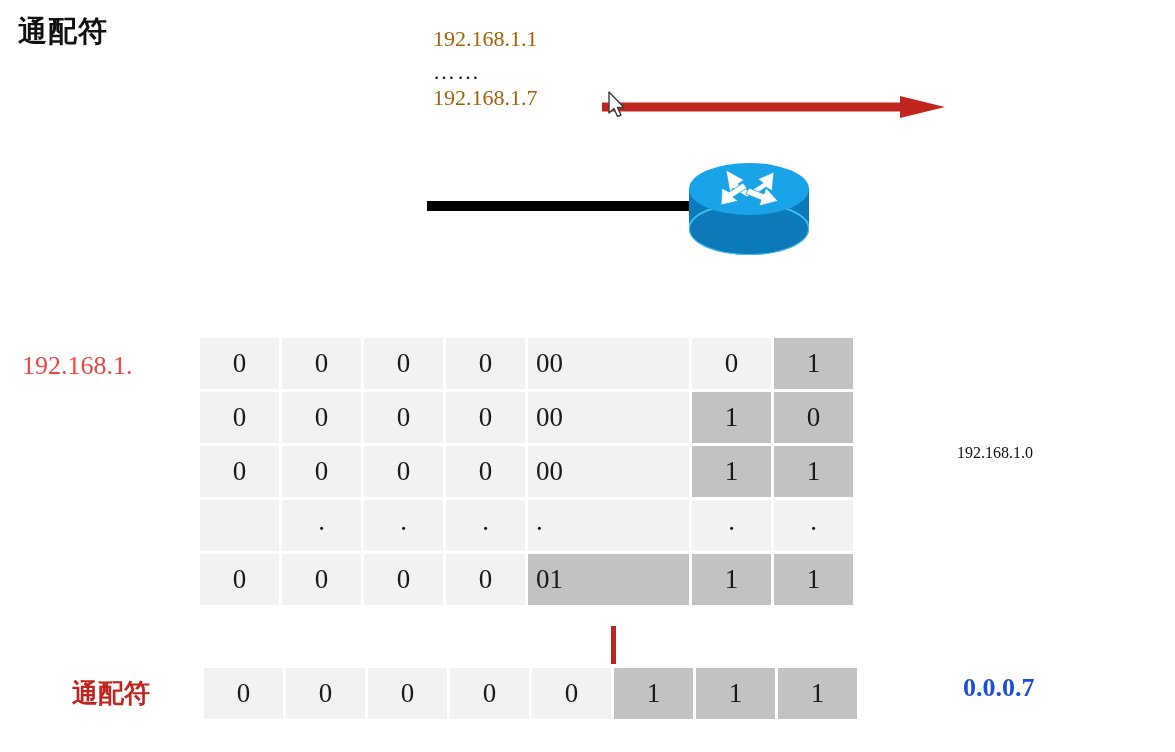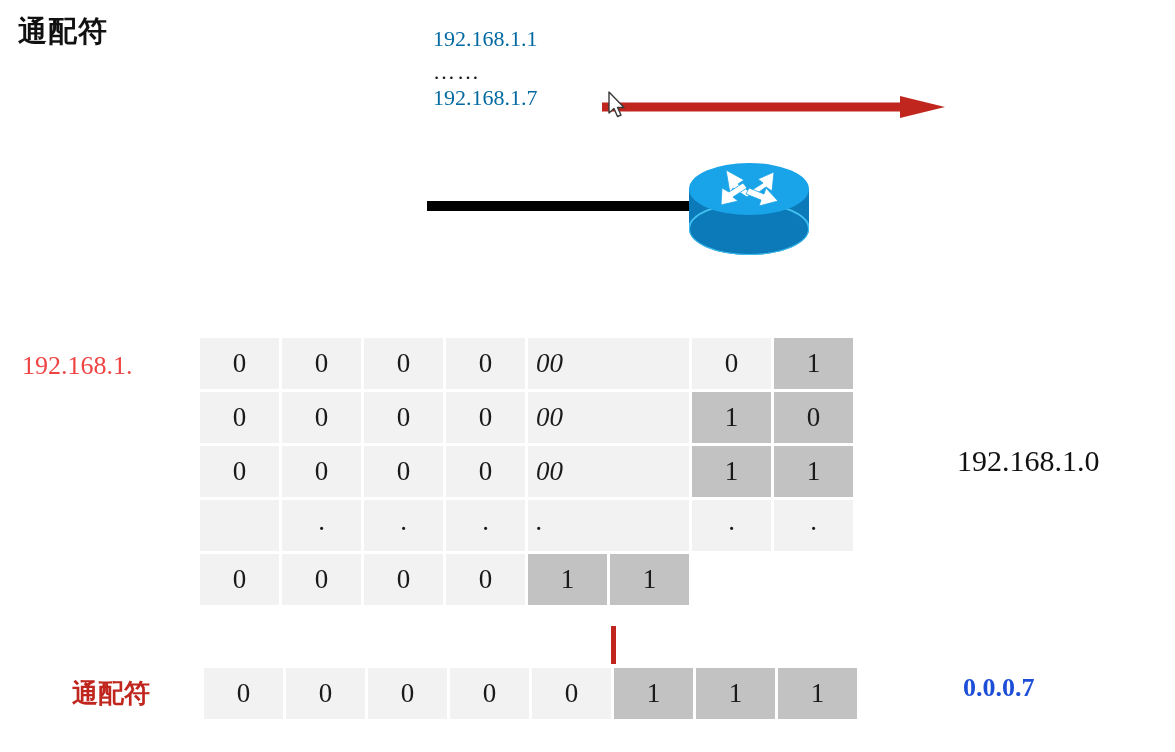--- a/index.html
+++ b/index.html
@@ -32,21 +32,21 @@
   
   #ip-list {
     position: absolute;
     left: 433px;
     top: 28px;
     width: 220px;
   }
   #ip-list .ip-line {
     font-size: 22px;
     line-height: 1.0;
-    color: #0369a1;
+    color: #a16207;
     white-space: nowrap;
     margin-bottom: 14px;
   }
   #ip-list .ip-ellipsis {
     font-size: 22px;
     line-height: 0.7;
     letter-spacing: 2px;
     color: #1a1a1a;
     margin-bottom: 8px;
   }
@@ -100,21 +100,21 @@
     font-weight: bold;
     color: #c0261d;
     white-space: nowrap;
   }
 
   
   #network-address-label {
     position: absolute;
     left: 957px;
     top: 444px;
-    font-size: 30px;
+    font-size: 16px;
     white-space: nowrap;
     color: #111111;
   }
   #wildcard-value-label {
     position: absolute;
     left: 963px;
     top: 673px;
     font-size: 26px;
     font-weight: bold;
     color: #1d4ed8;
@@ -149,21 +149,21 @@
     align-items: center;
     justify-content: center;
     font-size: 27px;
     color: #1a1a1a;
     box-sizing: border-box;
   }
   .bit-cell.shaded {
     background: #c2c2c2;
   }
   .bit-cell.w1 { width: 79px; }
-  .bit-cell.w2 { width: 161px; font-style: italic; }
+  .bit-cell.w2 { width: 161px; }
   .bit-cell.align-left {
     justify-content: flex-start;
     padding-left: 8px;
   }
   .bit-cell.dots {
     font-size: 27px;
     line-height: 0;
     padding-bottom: 10px;
   }
   .bit-cell.empty { color: transparent; }
@@ -285,20 +285,21 @@
     <div class="bit-cell w2 dots align-left">.</div>
     <div class="bit-cell w1 dots">.</div>
     <div class="bit-cell w1 dots">.</div>
   </div>
 
   <div class="bit-row">
     <div class="bit-cell w1">0</div>
     <div class="bit-cell w1">0</div>
     <div class="bit-cell w1">0</div>
     <div class="bit-cell w1">0</div>
+    <div class="bit-cell w2 shaded align-left">01</div>
     <div class="bit-cell w1 shaded">1</div>
     <div class="bit-cell w1 shaded">1</div>
   </div>
 
 </div>
 
 <div id="network-address-label">192.168.1.0</div>
 
 <div id="boundary-tick"></div>
 

